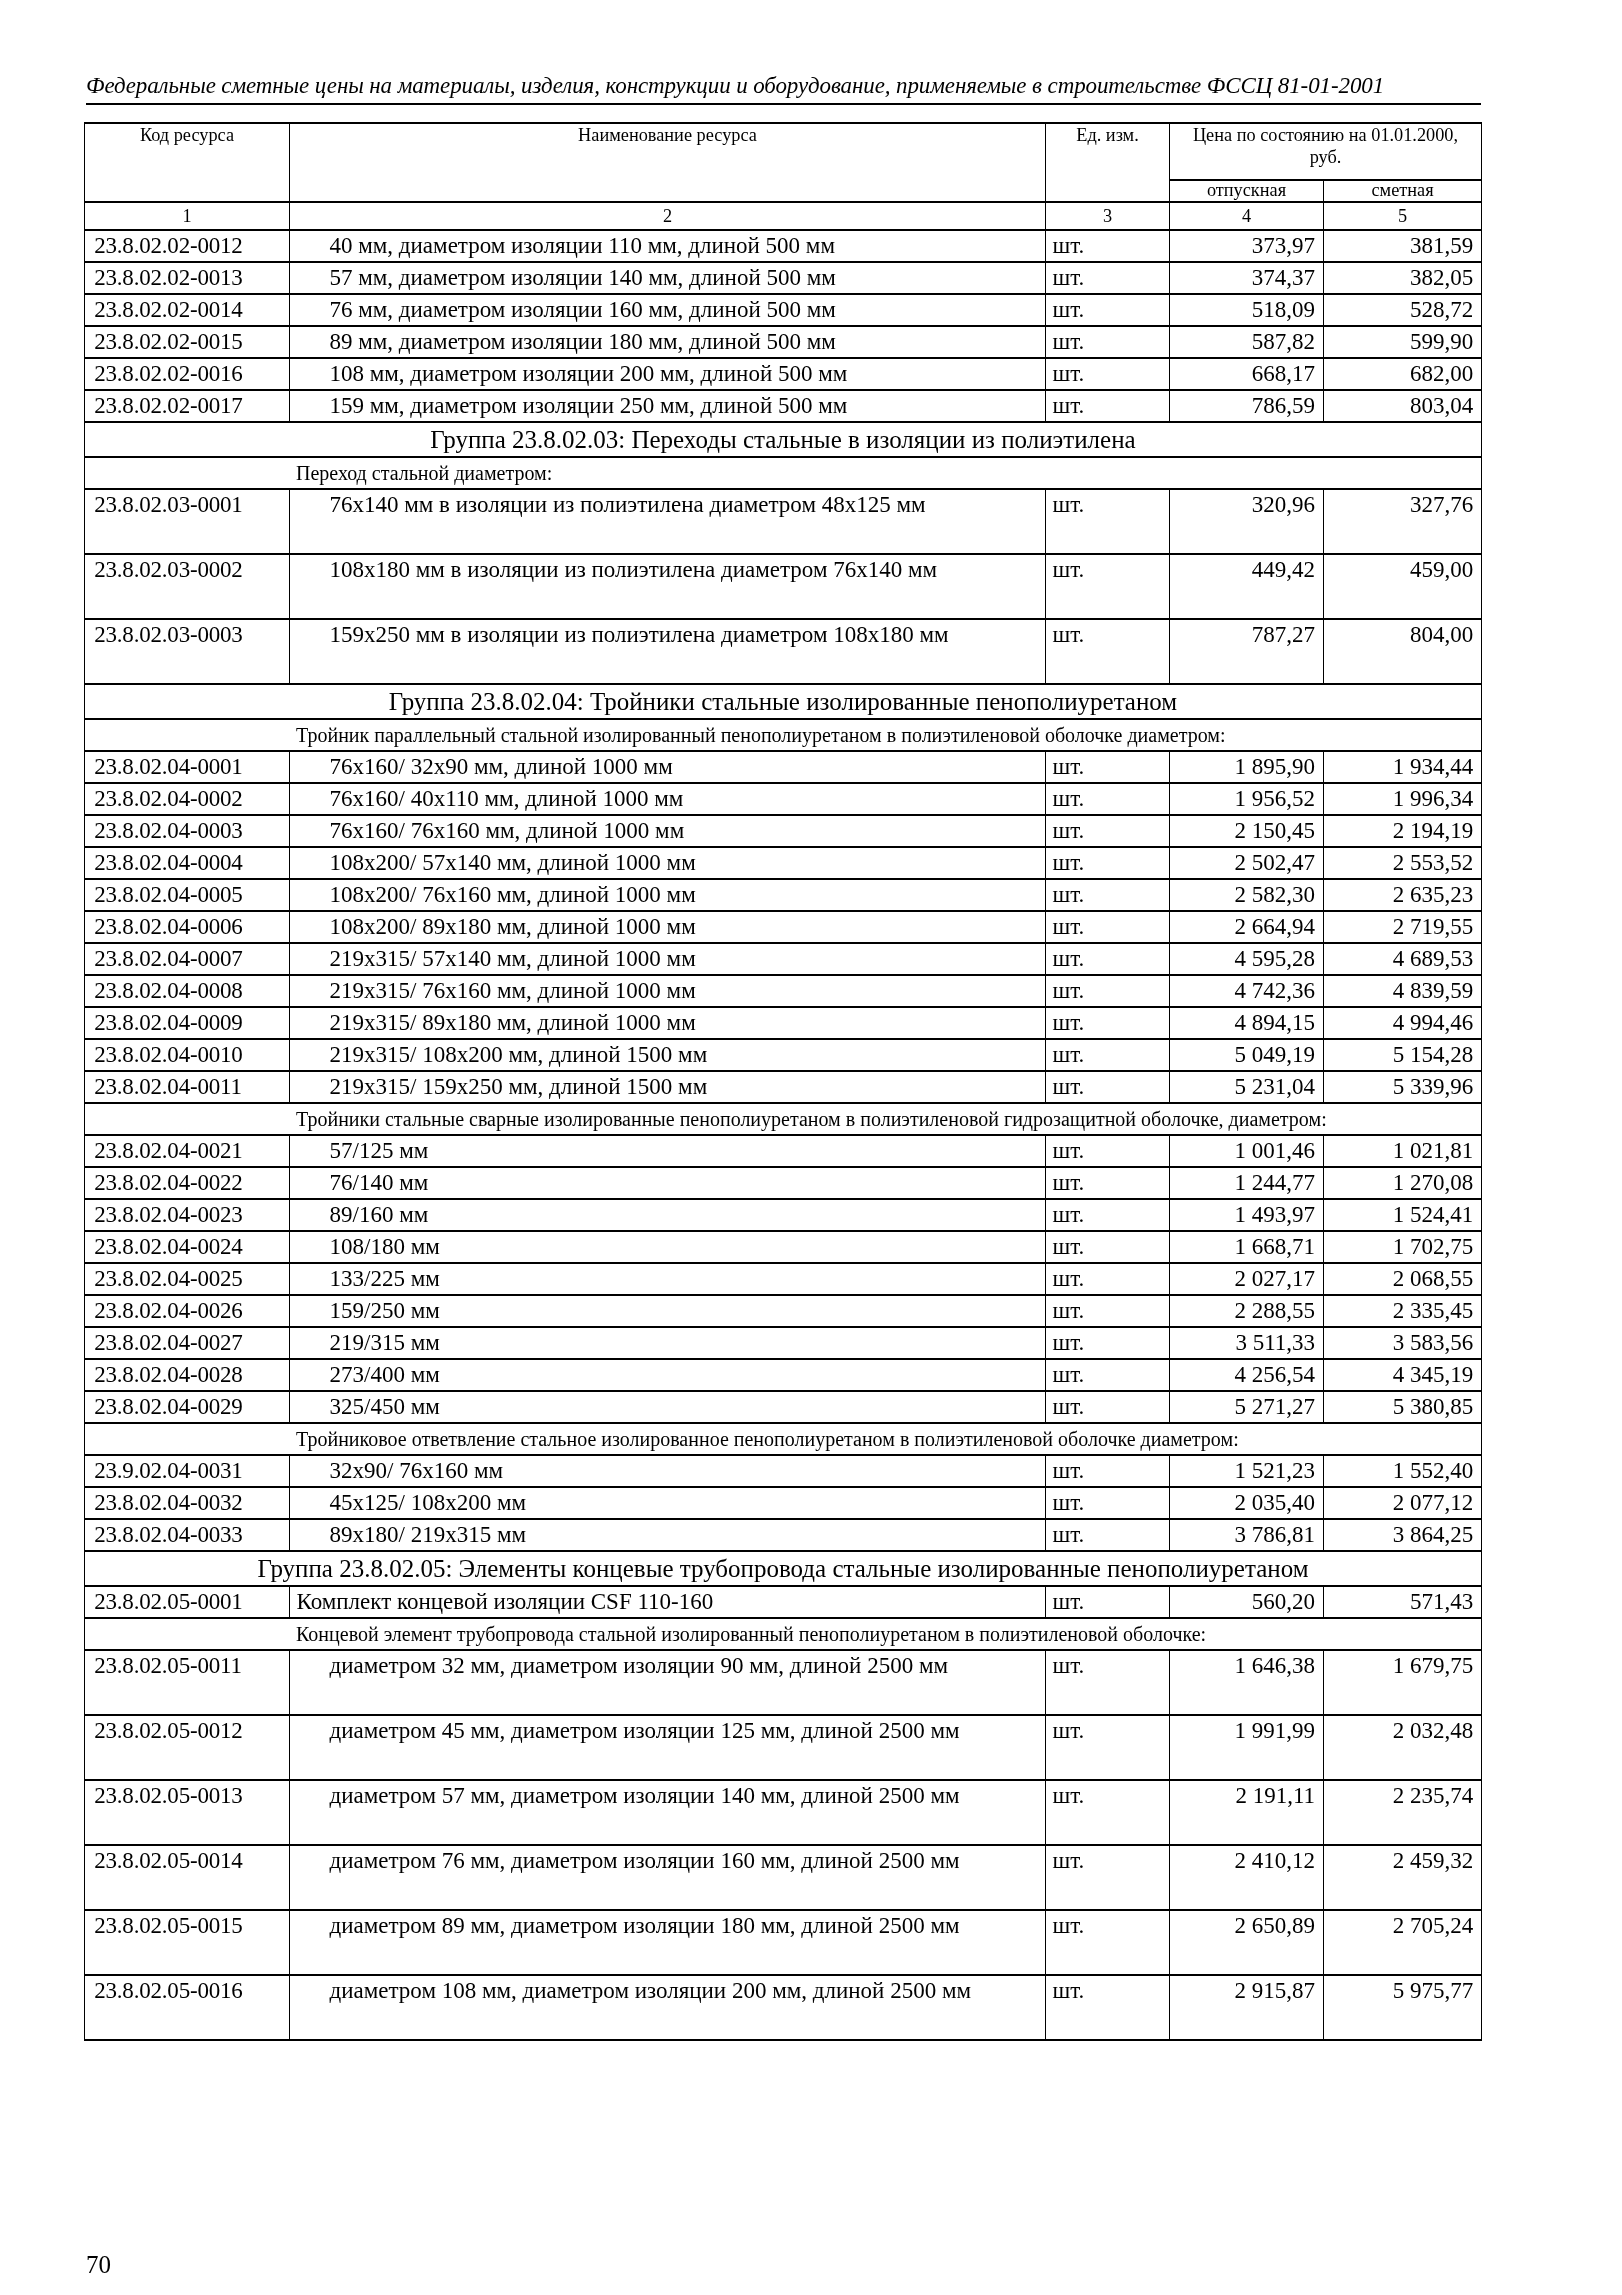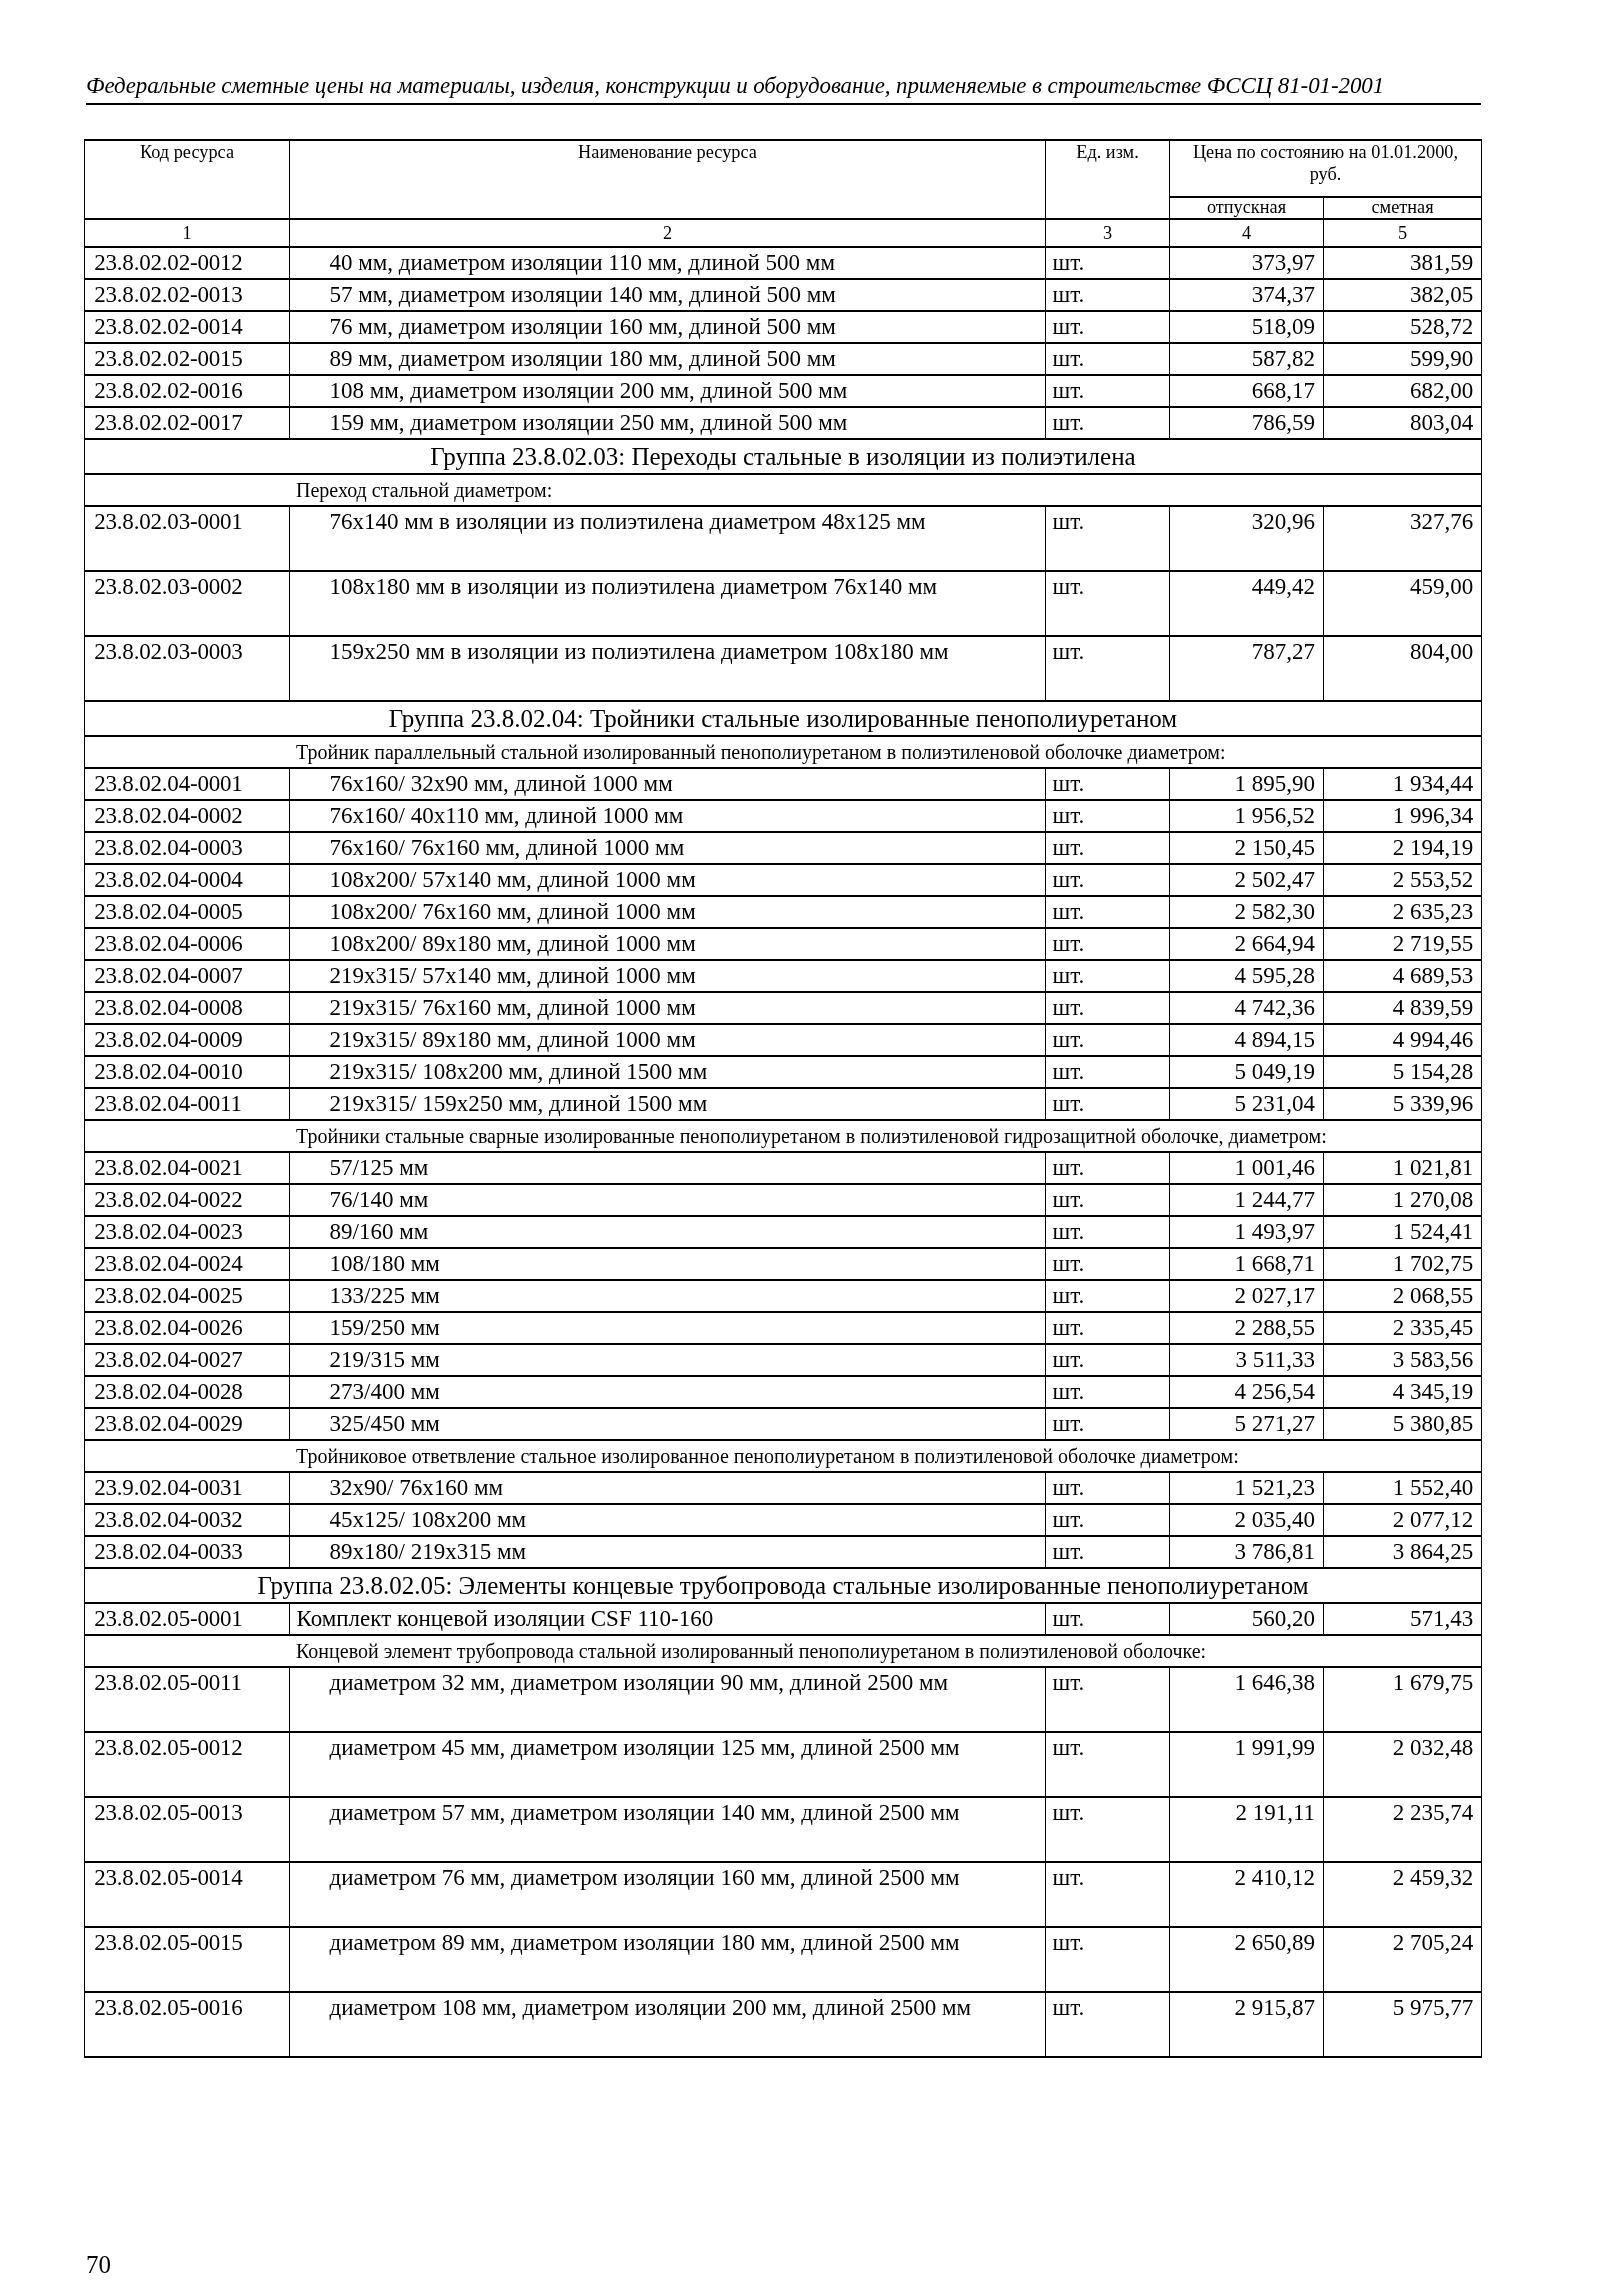--- a/index.html
+++ b/index.html
@@ -2,21 +2,21 @@
 <html style="font-size:10.5px"><head>
 <meta charset="utf-8">
 <style>
   html, body { margin:0; padding:0; background:#fff; }
   body { width:1623px; height:2295px; position:relative; overflow:hidden;
          font-family:"Liberation Serif", "DejaVu Serif", serif; color:#000; }
   .running-head { position:absolute; left:86px; top:73px; width:1394px;
          font-style:italic; font-size:23px; letter-spacing:-0.1px; white-space:nowrap;
          transform-origin:left top; }
   .head-rule { position:absolute; left:86px; top:103px; width:1395px; height:2px; background:#000; }
-  table.price { position:absolute; left:84px; top:139px; width:1396px;
+  table.price { position:absolute; left:84px; top:122px; width:1396px;
          border-collapse:collapse; table-layout:fixed; }
   table.price col.c1 { width:205px; }
   table.price col.c2 { width:756px; }
   table.price col.c3 { width:124px; }
   table.price col.c4 { width:154px; }
   table.price col.c5 { width:158px; }
   table.price td, table.price th { border-left:1px solid #000; border-right:1px solid #000;
          padding:0 6.5px; font-weight:normal; vertical-align:top; }
   table.price tr { border-top:2px solid #000; border-bottom:2px solid #000; }
   .hdr th { font-size:18.3px; line-height:22px; text-align:center; vertical-align:middle; }

